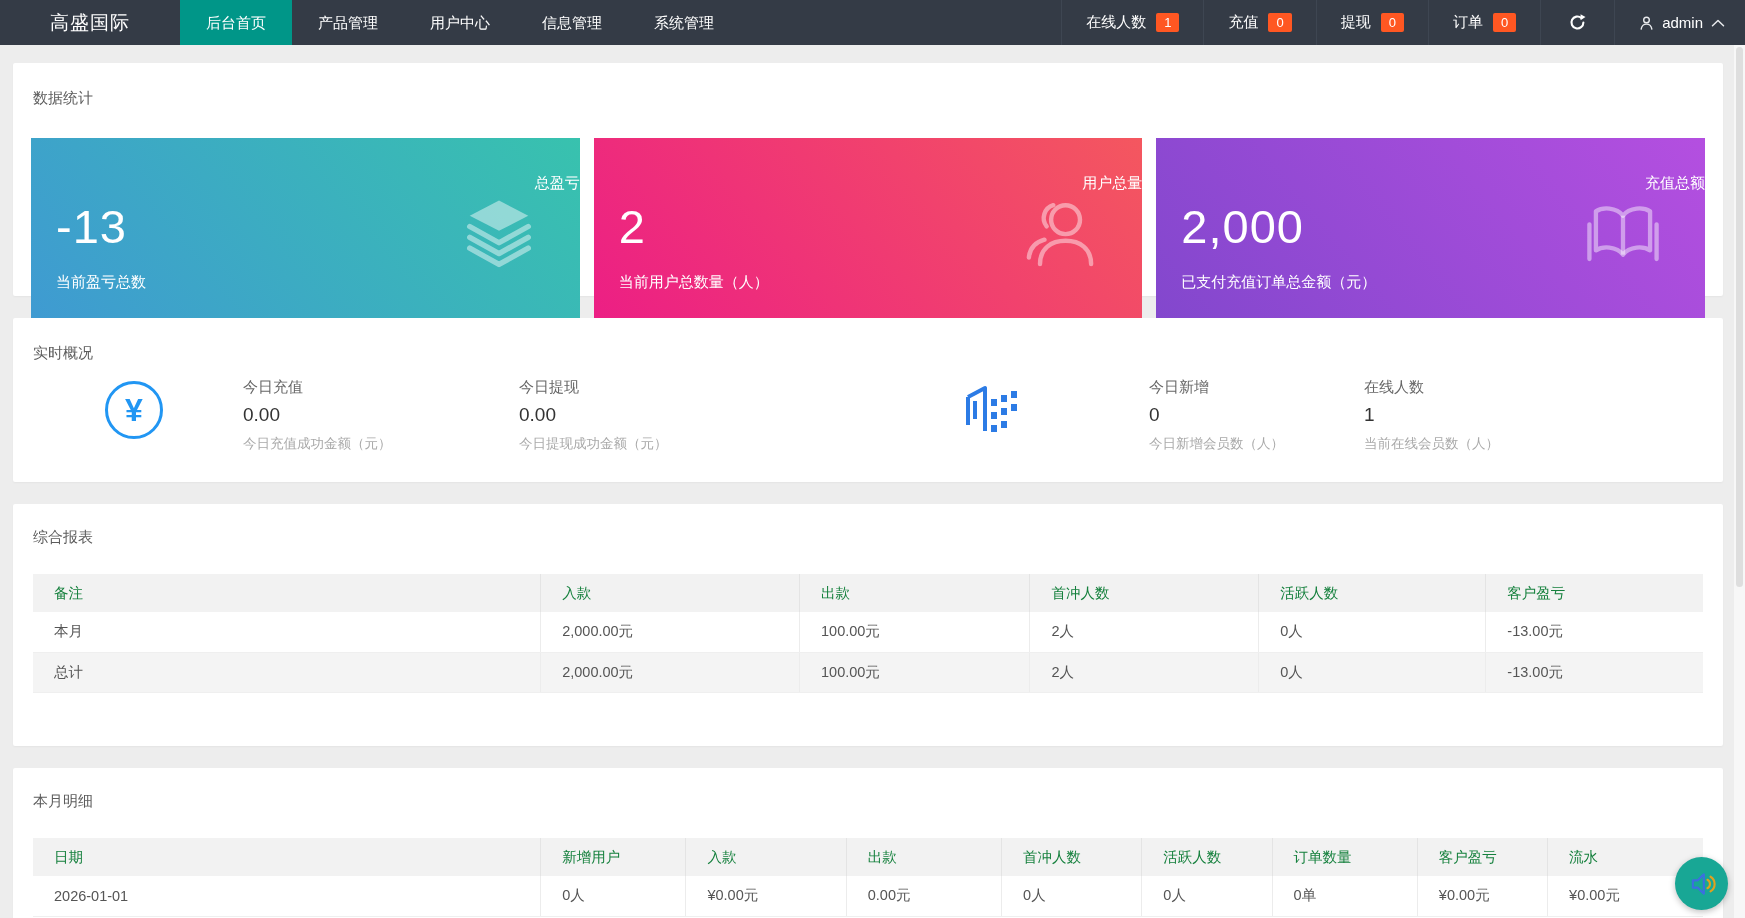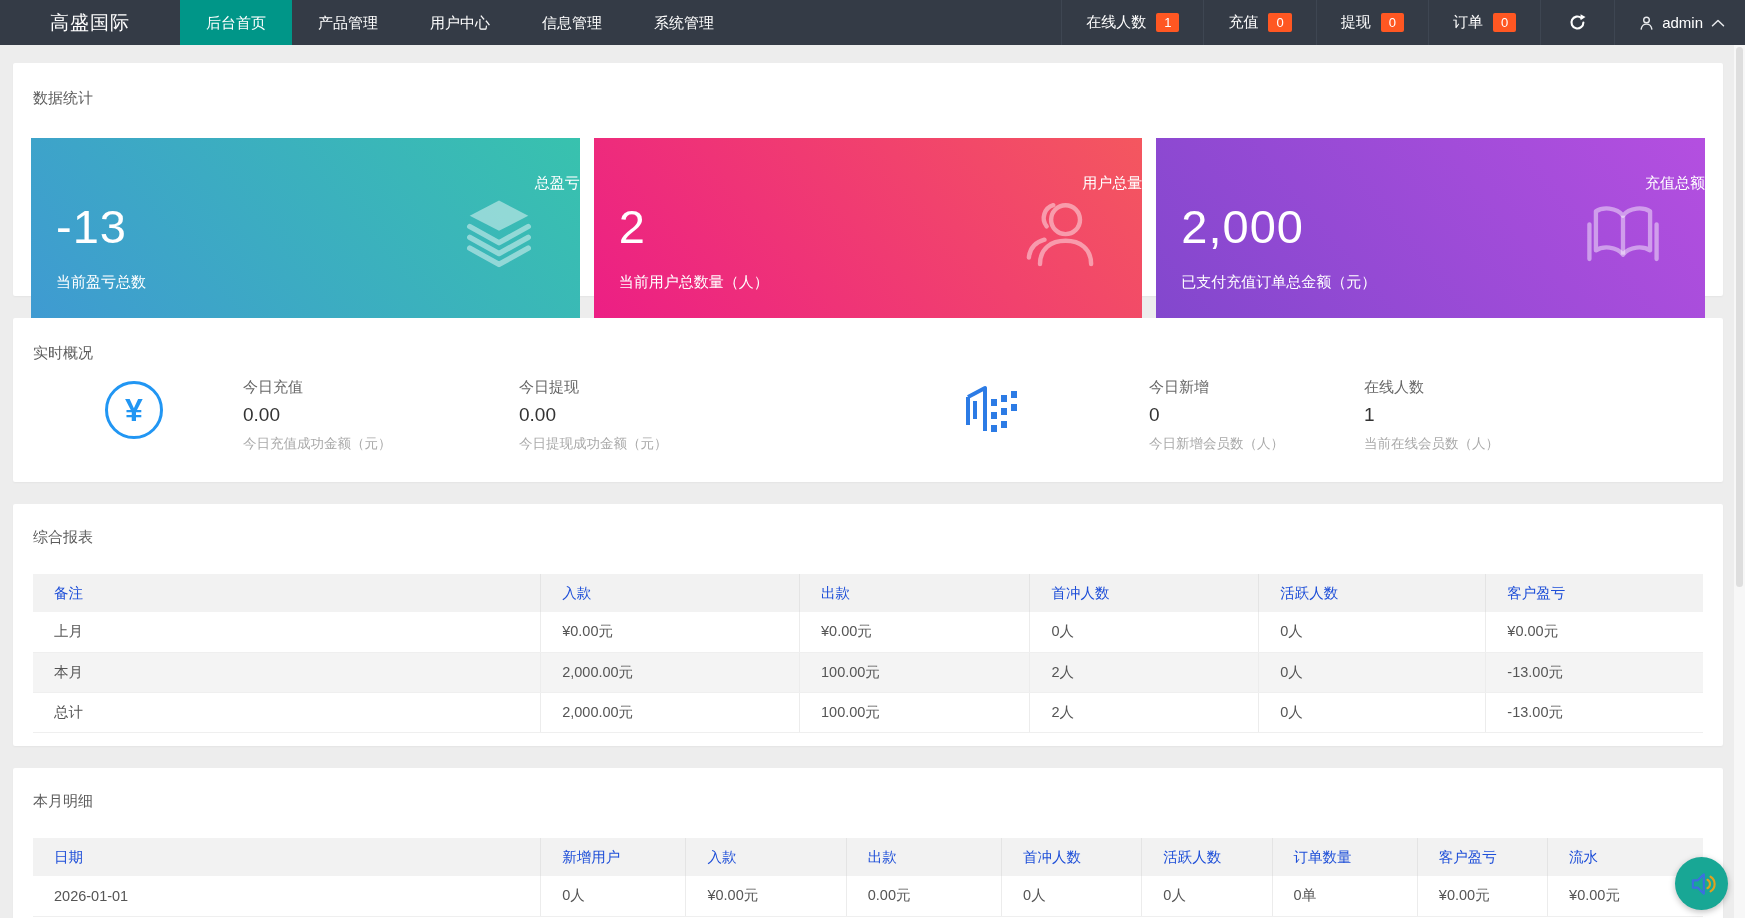--- a/index.html
+++ b/index.html
@@ -69,21 +69,21 @@
   .rt-stat.s1 { left:230px; } .rt-stat.s2 { left:506px; }
   .rt-stat.s3 { left:1136px; } .rt-stat.s4 { left:1351px; }
 
   
   .panel.table-panel { padding:24px 20px 16px 20px; }
   .panel.summary { height:242px; }
   .panel.detail  { height:300px; }
   .panel.table-panel .panel-title { margin-bottom:27px; }
   table.report { width:100%; border-collapse:collapse; table-layout:fixed; font-size:14.5px; }
   table.report th {
-    background:#f2f2f2; color:#1d4ed8; font-weight:400; text-align:left;
+    background:#f2f2f2; color:#15803d; font-weight:400; text-align:left;
     height:38px; padding-left:21px; border-right:1px solid #e4e4e4;
   }
   table.report td {
     height:40px; padding-left:21px; color:#555;
     border-right:1px solid #ececec; border-bottom:1px solid #efefef;
   }
   table.report th:last-child, table.report td:last-child { border-right:none; }
   table.report tbody tr:nth-child(even) td { background:#f4f4f4; }
   table.summary-t th:nth-child(1){width:30.4%} table.summary-t th:nth-child(2){width:15.5%}
   table.summary-t th:nth-child(3){width:13.8%} table.summary-t th:nth-child(4){width:13.7%}
@@ -249,28 +249,20 @@
             <th>备注</th>
             <th>入款</th>
             <th>出款</th>
             <th>首冲人数</th>
             <th>活跃人数</th>
             <th>客户盈亏</th>
           </tr>
         </thead>
         <tbody>
           <tr>
-            <td>上月</td>
-            <td>¥0.00元</td>
-            <td>¥0.00元</td>
-            <td>0人</td>
-            <td>0人</td>
-            <td>¥0.00元</td>
-          </tr>
-          <tr>
             <td>本月</td>
             <td>2,000.00元</td>
             <td>100.00元</td>
             <td>2人</td>
             <td>0人</td>
             <td>-13.00元</td>
           </tr>
           <tr>
             <td>总计</td>
             <td>2,000.00元</td>

